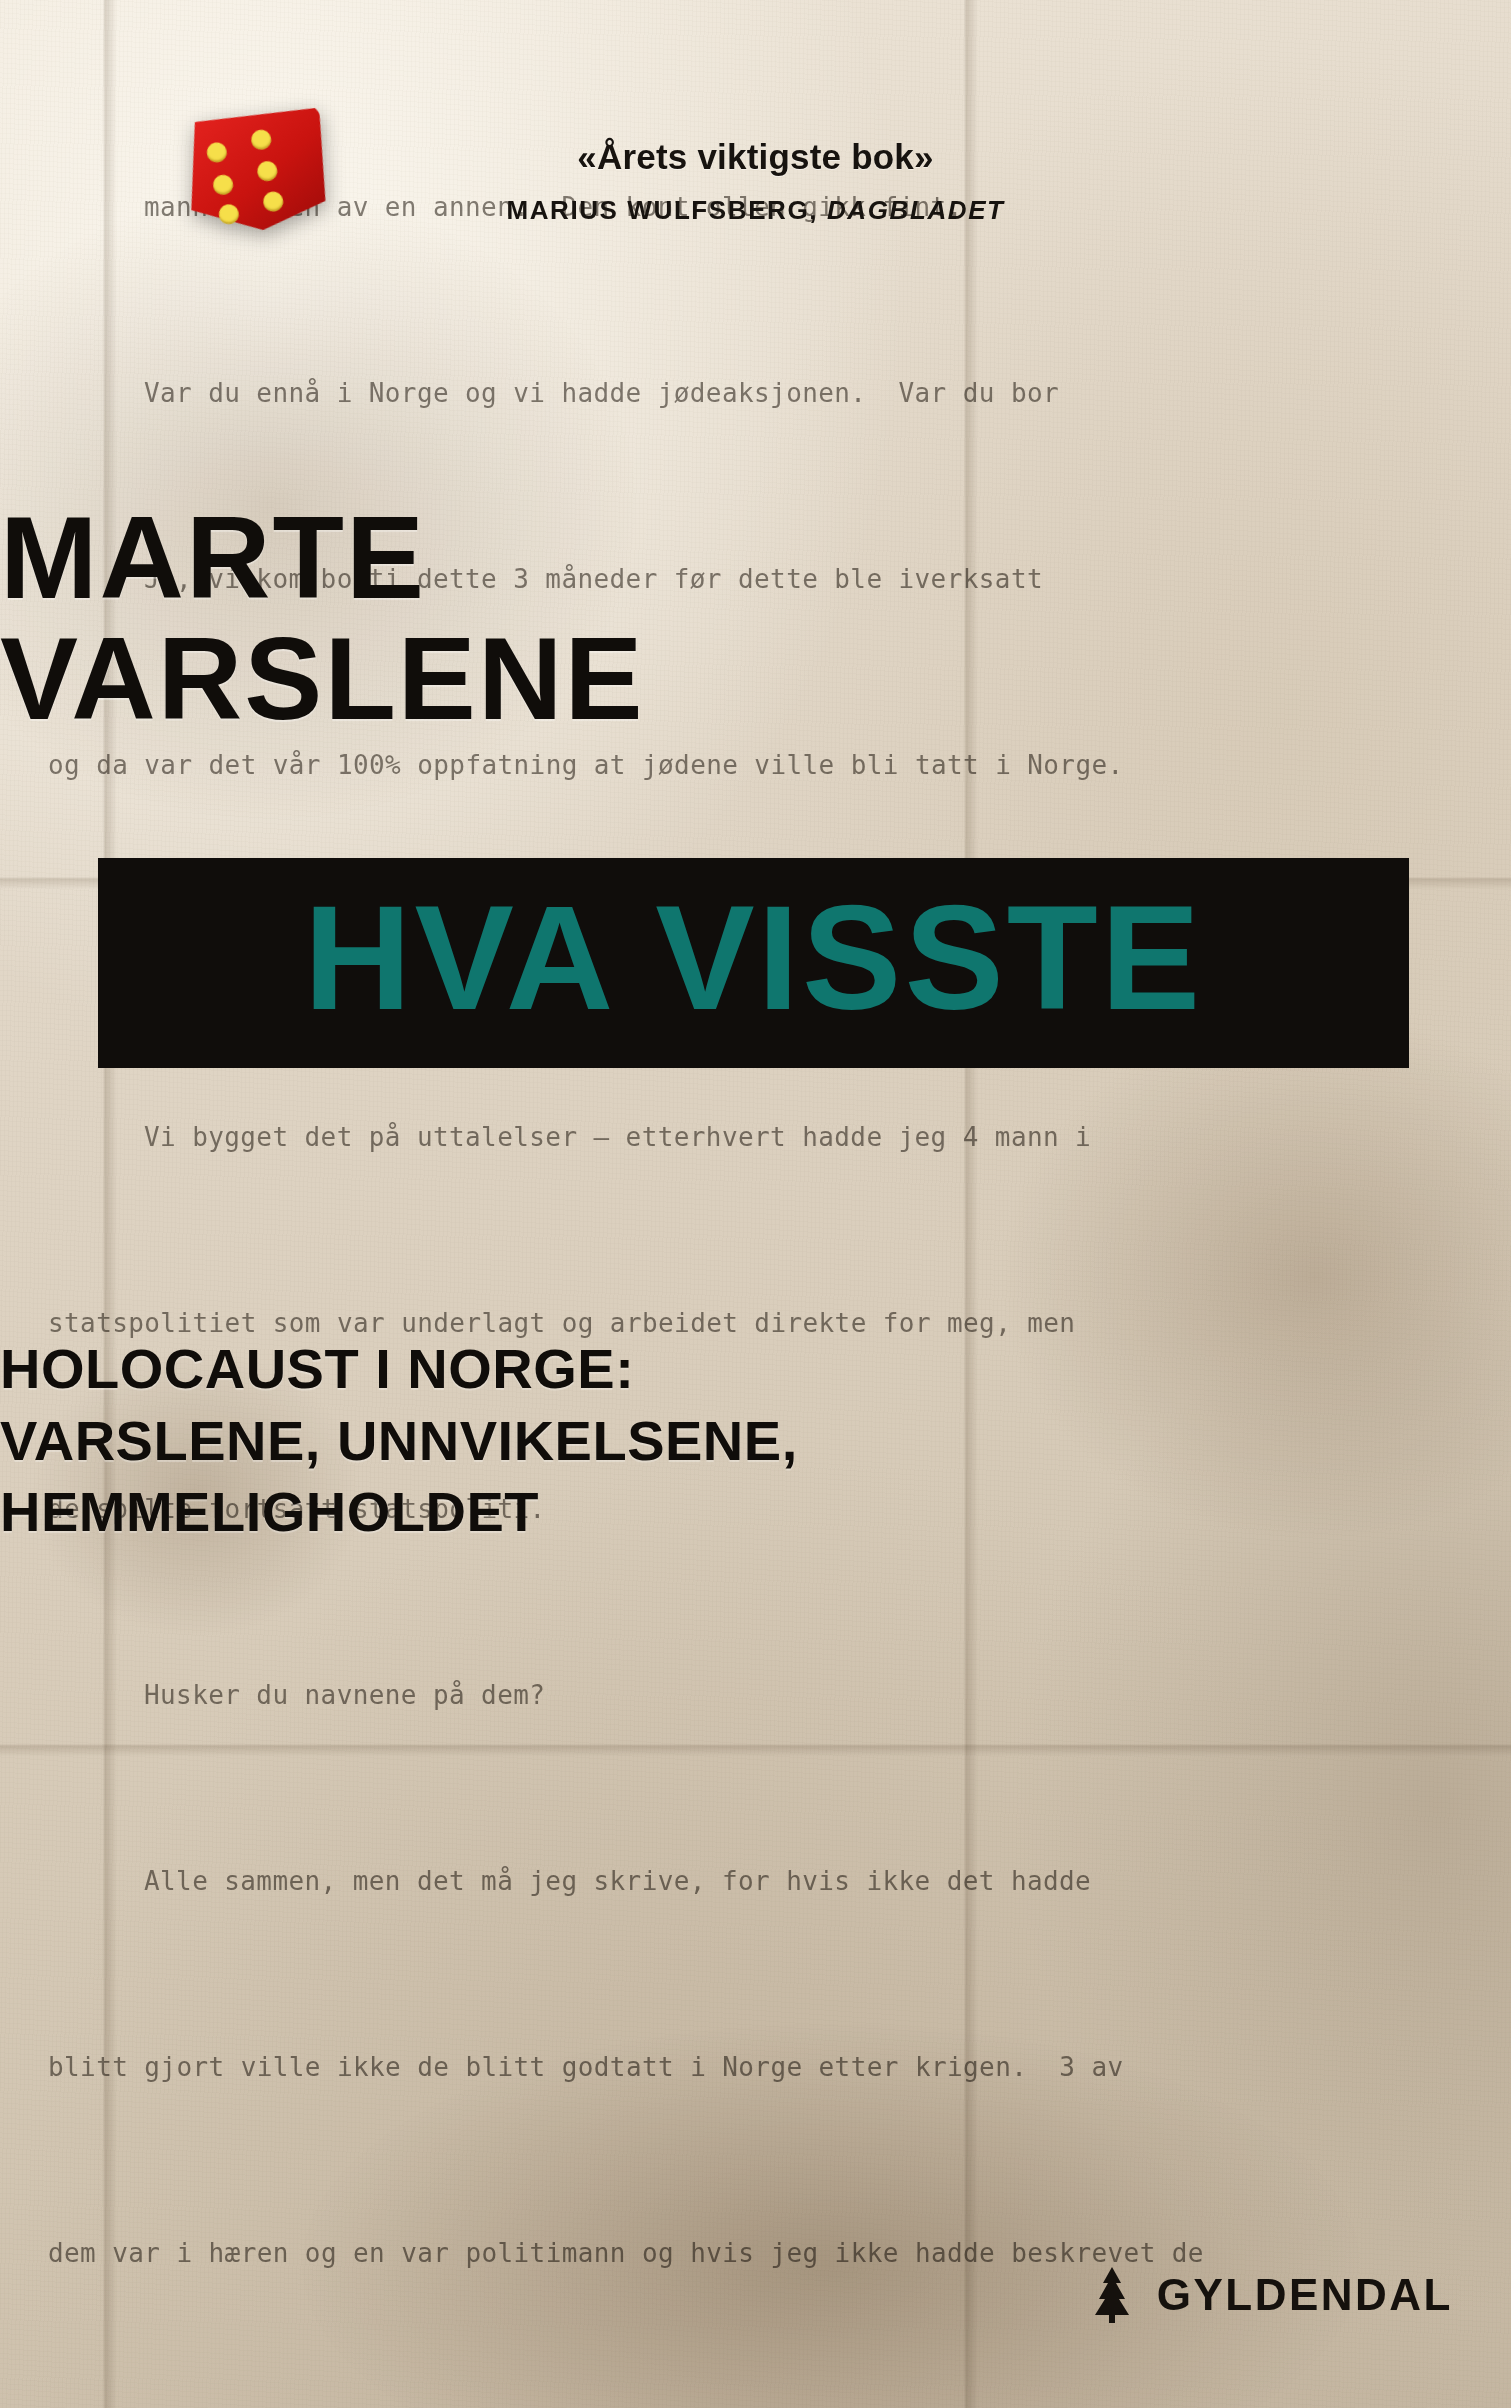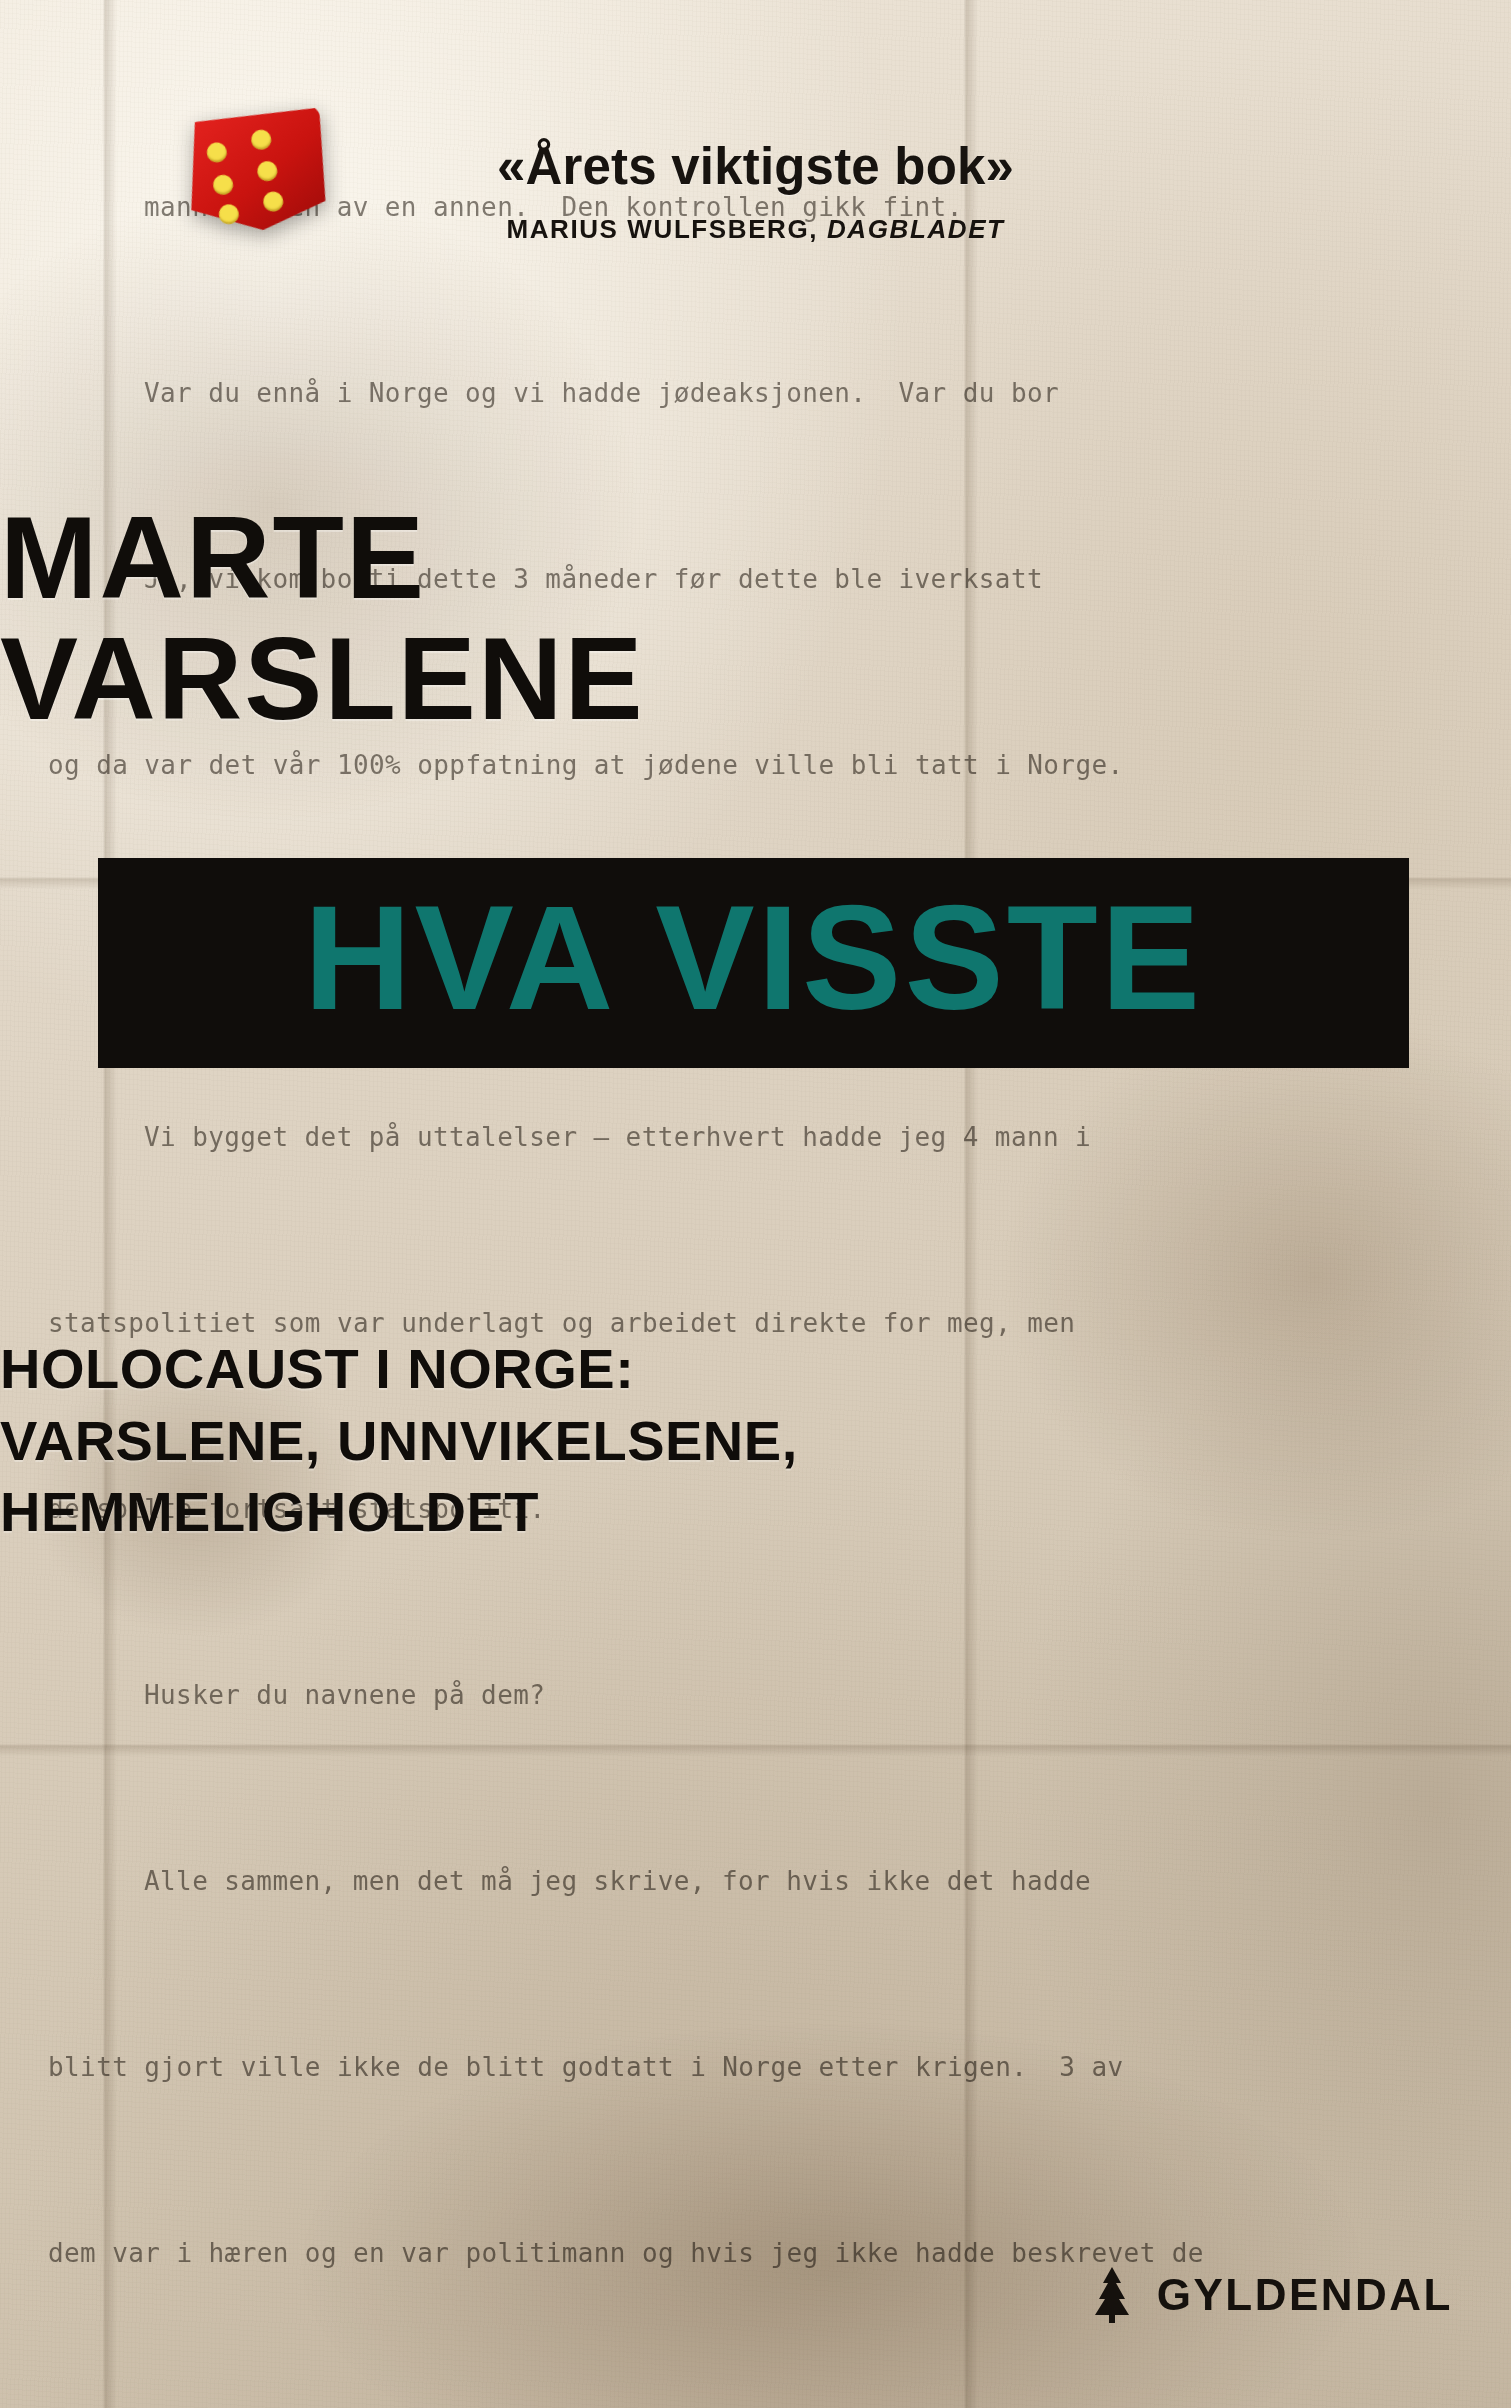--- a/index.html
+++ b/index.html
@@ -86,21 +86,21 @@
   .quote-block {
     position: absolute;
     top: 137px;
     left: 0;
     right: 0;
     text-align: center;
   }
   .quote-text {
     font-family: "Liberation Sans", sans-serif;
     font-weight: bold;
-    font-size: 51px;
+    font-size: 35px;
     color: #17130f;
     letter-spacing: 0.2px;
     text-shadow: 0 1px 0 rgba(255,255,255,0.45);
   }
   .quote-source {
     margin-top: 18px;
     font-family: "Liberation Sans", sans-serif;
     font-weight: bold;
     font-size: 26px;
     letter-spacing: 1.6px;

